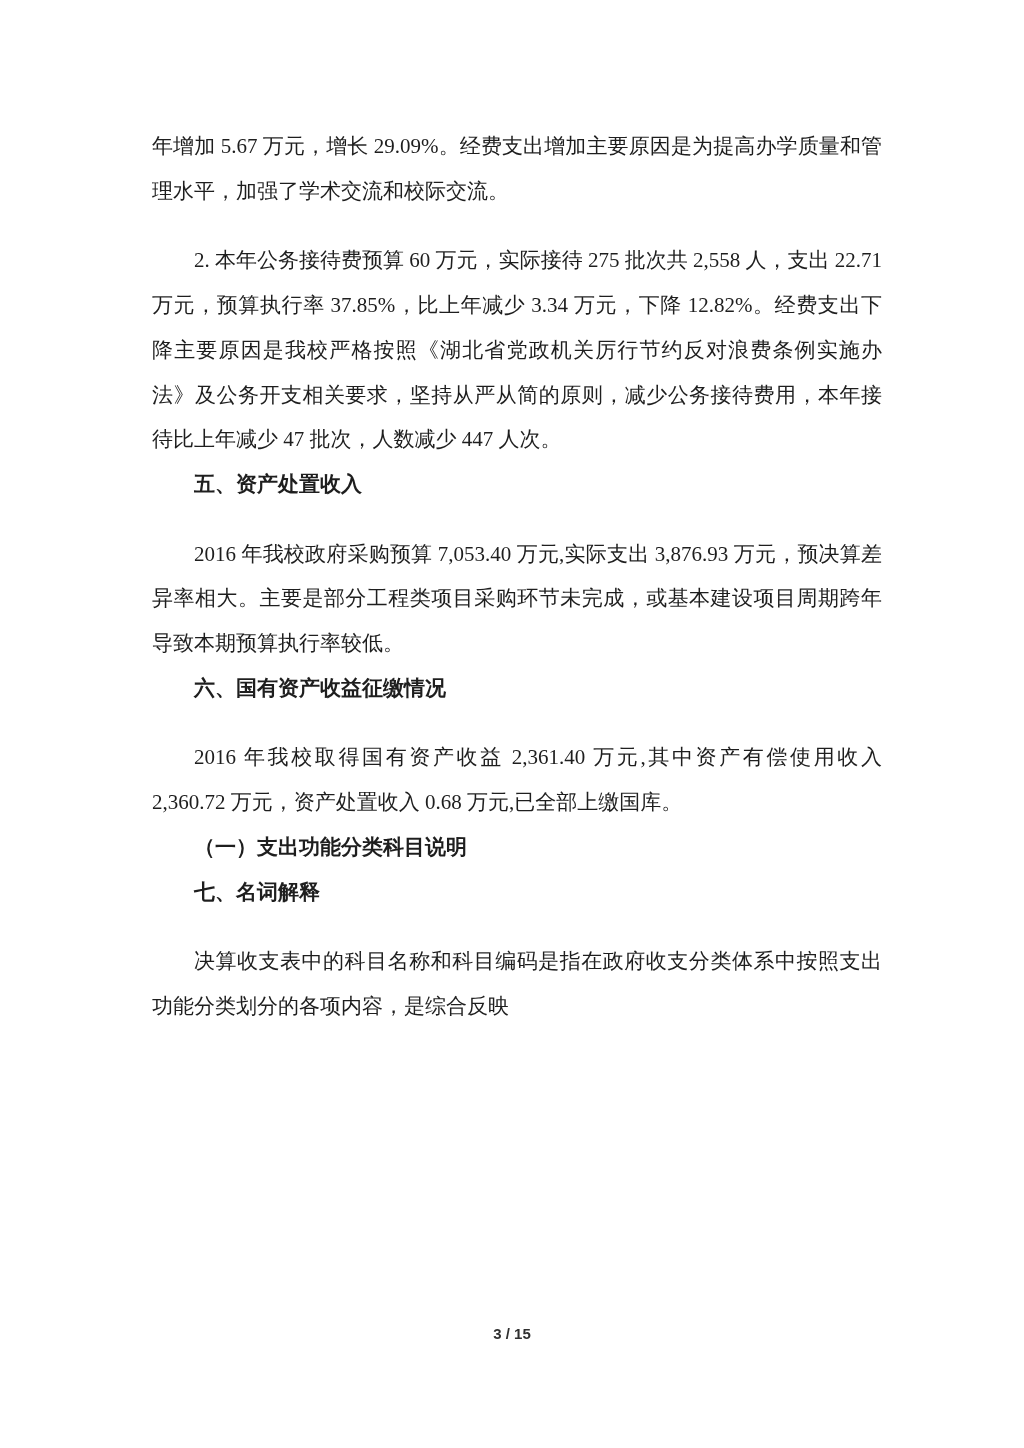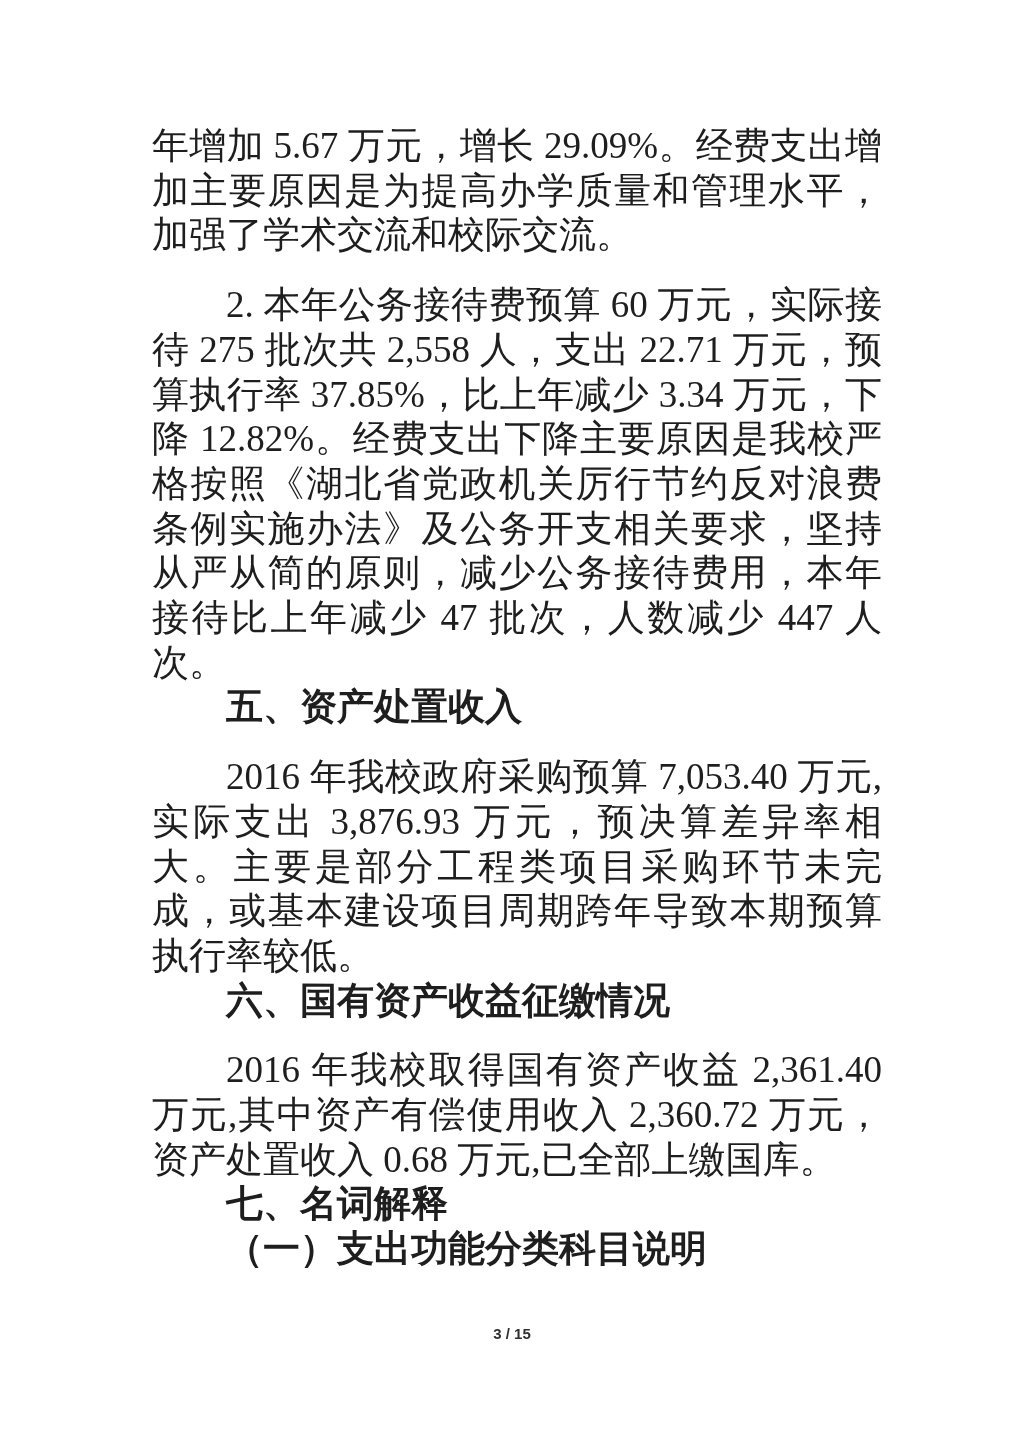--- a/index.html
+++ b/index.html
@@ -18,21 +18,21 @@
   }
   .text-col {
     position: absolute;
     left: 152px;
     top: 124px;
     width: 730px;
   }
   .text-col p,
   .text-col h3 {
     margin: 0;
-    font-size: 37px;
+    font-size: 21px;
     line-height: 44.7px;
     text-align: justify;
     overflow-wrap: break-word;
   }
   p.body-para {
     text-indent: 2em;
     font-weight: normal;
     margin-top: 25px;
   }
   p.cont-para {
@@ -61,18 +61,19 @@
 <body>
 
 <div class="page">
   <main class="text-col">
     <p class="cont-para">年增加 5.67 万元，增长 29.09%。经费支出增加主要原因是为提高办学质量和管理水平，加强了学术交流和校际交流。</p>
     <p class="body-para">2. 本年公务接待费预算 60 万元，实际接待 275 批次共 2,558 人，支出 22.71 万元，预算执行率 37.85%，比上年减少 3.34 万元，下降 12.82%。经费支出下降主要原因是我校严格按照《湖北省党政机关厉行节约反对浪费条例实施办法》及公务开支相关要求，坚持从严从简的原则，减少公务接待费用，本年接待比上年减少 47 批次，人数减少 447 人次。</p>
     <h3 class="sec-heading">五、资产处置收入</h3>
     <p class="body-para">2016 年我校政府采购预算 7,053.40 万元,实际支出 3,876.93 万元，预决算差异率相大。主要是部分工程类项目采购环节未完成，或基本建设项目周期跨年导致本期预算执行率较低。</p>
     <h3 class="sec-heading">六、国有资产收益征缴情况</h3>
     <p class="body-para">2016 年我校取得国有资产收益 2,361.40 万元,其中资产有偿使用收入 2,360.72 万元，资产处置收入 0.68 万元,已全部上缴国库。</p>
+    <h3 class="sec-heading">（一）支出功能分类科目说明</h3>
     <h3 class="sec-heading">七、名词解释</h3>
-    <h3 class="sec-heading">（一）支出功能分类科目说明</h3>
+    <p class="body-para">决算收支表中的科目名称和科目编码是指在政府收支分类体系中按照支出功能分类划分的各项内容，是综合反映</p>
   </main>
 
   <div class="footer">3 / 15</div>
 </div>
 
 </body></html>

